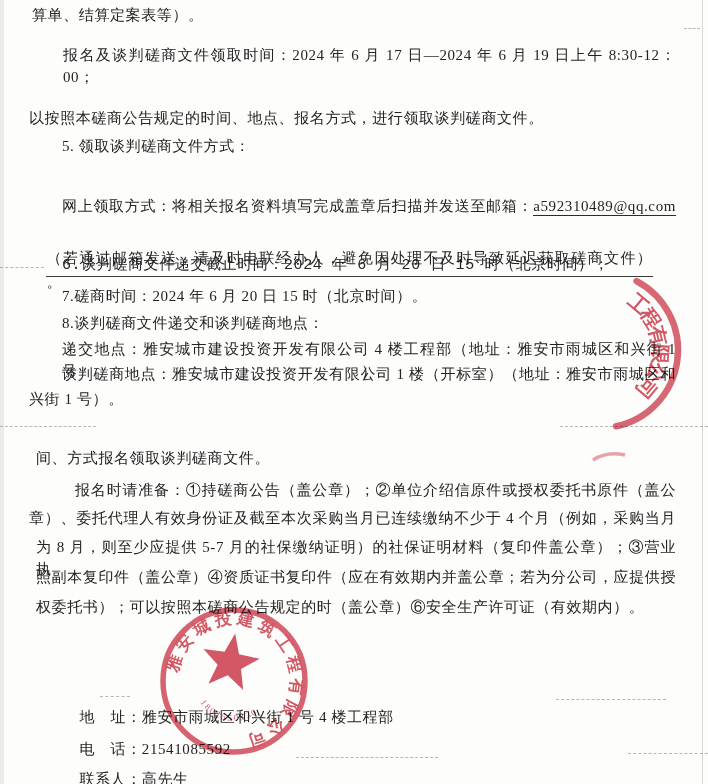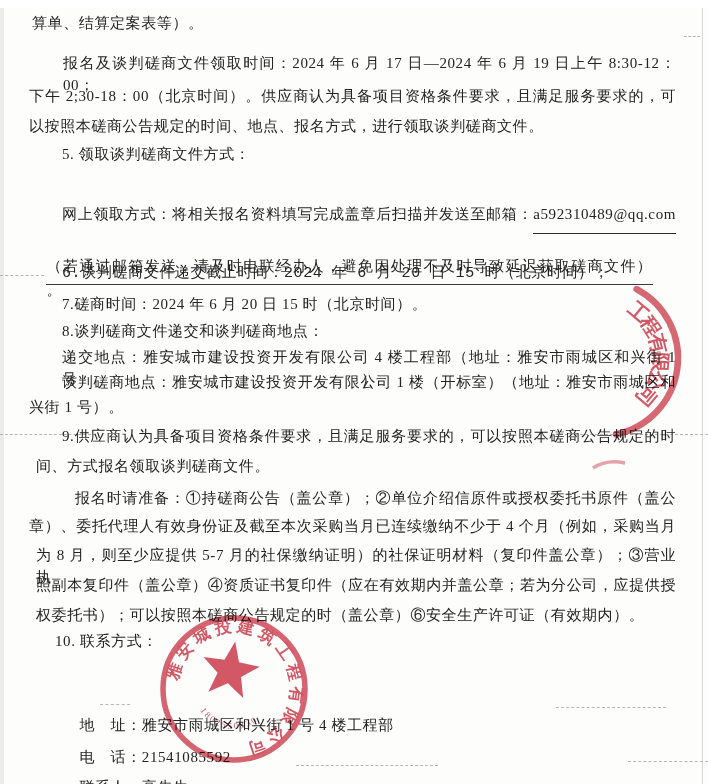--- a/index.html
+++ b/index.html
@@ -2,35 +2,35 @@
 <html><head>
 <meta charset="utf-8">
 <style>
   html,body{margin:0;padding:0;}
   body{
     width:708px;height:784px;
     background:#ffffff;
     font-family:"Liberation Serif","DejaVu Serif",serif;
     position:relative;overflow:hidden;
   }
-  .page{position:absolute;inset:0;background:#fdfdfc;margin-top:8px;}
+  .page{position:absolute;inset:0;background:#fdfdfc;}
   .line{
     position:absolute;
     font-size:15px;
     line-height:22px;
     color:#232323;
     letter-spacing:0.6px;
     white-space:pre;
   }
   .full{
     white-space:normal;
     text-align:justify;
     text-align-last:justify;
   }
-  .u-email{border-bottom:1.2px solid #2b2b2b;padding-bottom:11px;}
+  .u-email{border-bottom:1.2px solid #2b2b2b;padding-bottom:1px;}
   .u-note{border-bottom:1.6px solid #3a3a3a;padding-bottom:8px;letter-spacing:1.4px;font-family:Liberation Mono, monospace;}
   .blank-slot{
     display:inline-block;width:48px;text-align:center;
     border-bottom:1.6px solid #333;line-height:18px;
   }
   .art{position:absolute;pointer-events:none;}
   .dash{border-top:1.6px dashed #9f9f9d;opacity:.75;height:0;}
   .stamp{position:absolute;mix-blend-mode:multiply;opacity:.85;}
   .stamp text{font-family:"Liberation Serif","DejaVu Serif",serif;}
 </style>
@@ -46,21 +46,20 @@
   <div class="art dash" style="left:0;top:426px;width:96px;"></div>
   <div class="art dash" style="left:560px;top:426px;width:148px;"></div>
   <div class="art dash" style="left:100px;top:696px;width:30px;"></div>
   <div class="art dash" style="left:556px;top:699px;width:110px;"></div>
   <div class="art dash" style="left:296px;top:757px;width:142px;"></div>
   <div class="art dash" style="left:628px;top:753px;width:80px;"></div>
 
   <div class="line" style="left:32px;top:4px;">算单、结算定案表等）。</div>
 
   <div class="line full" style="left:63px;top:44px;width:613px;">报名及谈判磋商文件领取时间：2024 年 6 月 17 日—2024 年 6 月 19 日上午 8:30-12：00；</div>
-  <div class="line full" style="left:29px;top:77px;width:647px;">下午 2;30-18：00（北京时间）。供应商认为具备项目资格条件要求，且满足服务要求的，可</div>
   <div class="line" style="left:29px;top:107px;">以按照本磋商公告规定的时间、地点、报名方式，进行领取谈判磋商文件。</div>
 
   <div class="line" style="left:62px;top:135px;text-align:center;">5. 领取谈判磋商文件方式：</div>
 
 
   <div class="line full" style="left:62px;top:195px;width:614px;">
     <span>网上领取方式：将相关报名资料填写完成盖章后扫描并发送至邮箱：</span><span class="u-email">a592310489@qq.com</span>
   </div>
 
   <div class="line" style="left:29px;top:225px;">
@@ -68,30 +67,28 @@
     <span>。</span>
   </div>
 
   <div class="line" style="left:62px;top:255px;font-family:Liberation Mono, monospace;">6.谈判磋商文件递交截止时间：2024 年 6 月 20 日 15 时（北京时间）；</div>
   <div class="line" style="left:62px;top:285px;">7.磋商时间：2024 年 6 月 20 日 15 时（北京时间）。</div>
   <div class="line" style="left:62px;top:312px;">8.谈判磋商文件递交和谈判磋商地点：</div>
   <div class="line full" style="left:62px;top:338px;width:614px;">递交地点：雅安城市建设投资开发有限公司 4 楼工程部（地址：雅安市雨城区和兴街 1 号）。</div>
   <div class="line full" style="left:62px;top:363px;width:614px;">谈判磋商地点：雅安城市建设投资开发有限公司 1 楼（开标室）（地址：雅安市雨城区和</div>
   <div class="line" style="left:29px;top:388px;">兴街 1 号）。</div>
 
-  <div class="line full" style="left:62px;top:417px;width:614px;">9.供应商认为具备项目资格条件要求，且满足服务要求的，可以按照本磋商公告规定的时</div>
   <div class="line full" style="left:75px;top:479px;width:601px;">报名时请准备：①持磋商公告（盖公章）；②单位介绍信原件或授权委托书原件（盖公</div>
 
   <div class="line" style="left:36px;top:447px;">间、方式报名领取谈判磋商文件。</div>
   <div class="line full" style="left:29px;top:507px;width:647px;">章）、委托代理人有效身份证及截至本次采购当月已连续缴纳不少于 4 个月（例如，采购当月</div>
   <div class="line full" style="left:36px;top:536px;width:640px;">为 8 月，则至少应提供 5-7 月的社保缴纳证明）的社保证明材料（复印件盖公章）；③营业执</div>
   <div class="line full" style="left:36px;top:566px;width:640px;">照副本复印件（盖公章）④资质证书复印件（应在有效期内并盖公章；若为分公司，应提供授</div>
   <div class="line" style="left:36px;top:596px;">权委托书）；可以按照本磋商公告规定的时（盖公章）⑥安全生产许可证（有效期内）。</div>
 
-  <div class="line" style="left:55px;top:622px;">10. 联系方式：</div>
 
   <div class="line" style="left:62px;top:684px;">
     <span>地　址：</span><span>雅安市雨城区和兴街 1 号 4 楼工程部</span>
   </div>
   <div class="line" style="left:62px;top:716px;">
     <span>电　话：</span><span>21541085592</span>
   </div>
   <div class="line" style="left:62px;top:746px;">
     <span>联系人：</span><span>高先生</span>
   </div>

